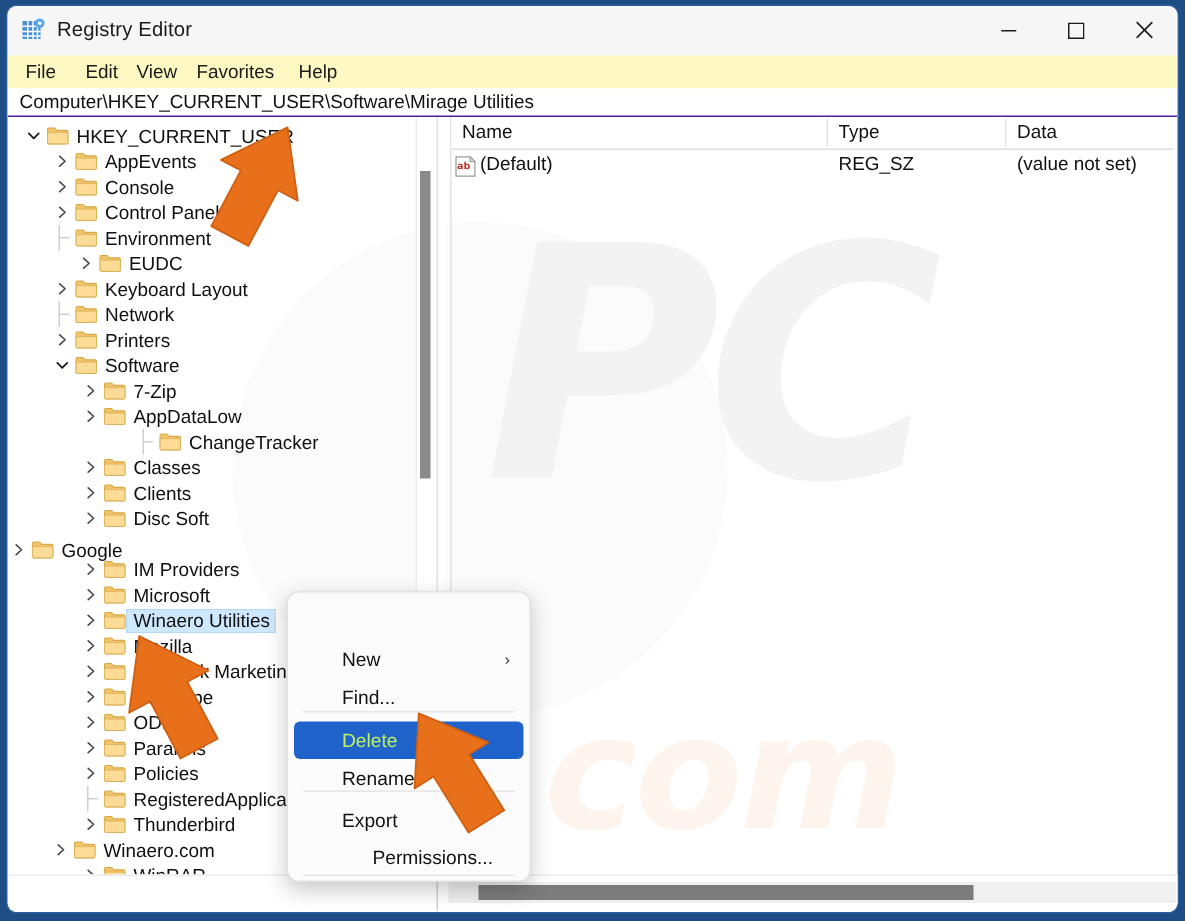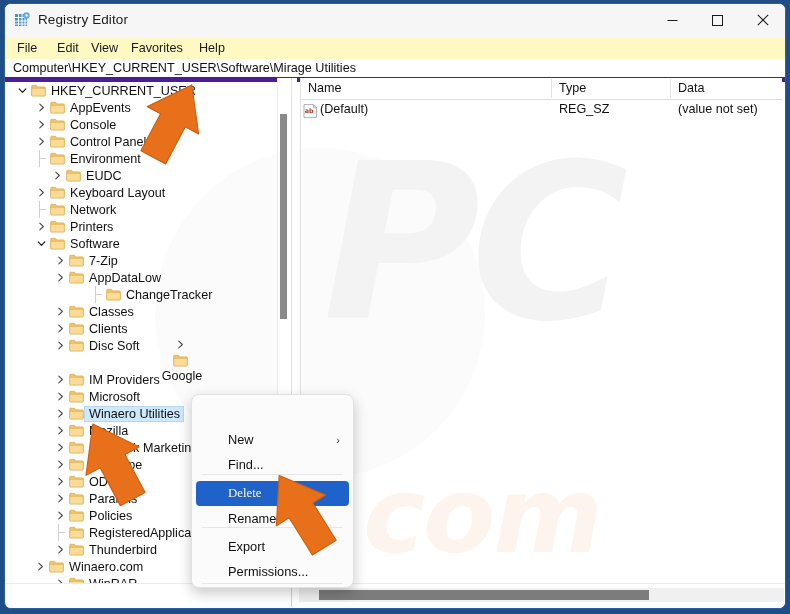--- a/index.html
+++ b/index.html
@@ -50,21 +50,21 @@
   .menu-item{
     position:absolute;top:2px;height:18px;
     font-size:12.6px;color:#1b1b1b;
     padding:0 4px;line-height:18px;cursor:default;
   }
 
   
   #addressbar{
     position:absolute;left:0;top:55px;width:100%;height:18px;
     background:#ffffff;
-    border-bottom:5px solid #4c1d95;
+    border-bottom:1px solid #4c1d95;
   }
   #address-text{
     position:absolute;left:8px;top:0px;
     font-size:12.6px;color:#111;line-height:18px;white-space:nowrap;
   }
 
   
   #watermark{
     position:absolute;left:0;top:74px;width:100%;height:505px;
     pointer-events:none;overflow:hidden;
@@ -199,21 +199,21 @@
   }
   .ctx-item{
     position:absolute;left:4px;width:153px;height:25px;
     display:flex;align-items:center;
     font-size:12.8px;color:#111;
     padding-left:32px;box-sizing:border-box;
     border-radius:4px;cursor:default;
   }
   .ctx-item.bold{font-weight:bold;}
   .ctx-item.highlight{
-    background:#1f62c9;color:#fef9c3;font-family:Liberation Serif, serif;
+    background:#1f62c9;color:#bef264;
   }
   .ctx-sub{
     position:absolute;right:9px;top:50%;transform:translateY(-50%);
     font-size:11px;color:#333;
   }
   .ctx-sep{
     position:absolute;left:10px;width:141px;height:1px;background:#e6e6e6;
   }
 
   
@@ -490,21 +490,21 @@
             </svg>
           </span>
           <span class="folder">
             <svg width="15" height="13" viewBox="0 0 15 13">
               <path d="M0.7 2.2 A0.9 0.9 0 0 1 1.6 1.3 H5.4 L6.8 2.9 H13.4 A0.9 0.9 0 0 1 14.3 3.8 V11 A0.9 0.9 0 0 1 13.4 11.9 H1.6 A0.9 0.9 0 0 1 0.7 11 Z" fill="#f2c46a" stroke="#d7a948" stroke-width="0.7"></path>
               <path d="M0.7 4.4 H14.3 V11 A0.9 0.9 0 0 1 13.4 11.9 H1.6 A0.9 0.9 0 0 1 0.7 11 Z" fill="#fbdb96" stroke="#dcb25a" stroke-width="0.6"></path>
             </svg>
           </span>
           <span class="tlabel">Disc Soft</span>
         </div>
-        <div class="tree-row" style="top: 260px; padding-left: 48px; flex-direction: column;">
+        <div class="tree-row" style="top: 280px; ">
           <span class="tw">
             <svg width="9" height="9" viewBox="0 0 9 9">
               <polyline points="2.8,1.2 6.4,4.5 2.8,7.8" fill="none" stroke="#4a4a4a" stroke-width="1.1" stroke-linecap="round" stroke-linejoin="round"></polyline>
             </svg>
           </span>
           <span class="folder">
             <svg width="15" height="13" viewBox="0 0 15 13">
               <path d="M0.7 2.2 A0.9 0.9 0 0 1 1.6 1.3 H5.4 L6.8 2.9 H13.4 A0.9 0.9 0 0 1 14.3 3.8 V11 A0.9 0.9 0 0 1 13.4 11.9 H1.6 A0.9 0.9 0 0 1 0.7 11 Z" fill="#f2c46a" stroke="#d7a948" stroke-width="0.7"></path>
               <path d="M0.7 4.4 H14.3 V11 A0.9 0.9 0 0 1 13.4 11.9 H1.6 A0.9 0.9 0 0 1 0.7 11 Z" fill="#fbdb96" stroke="#dcb25a" stroke-width="0.6"></path>
             </svg>
@@ -740,21 +740,21 @@
       </div>
       <div class="ctx-item highlight" style="top: 86px;">
         <span>Delete</span>
       </div>
       <div class="ctx-item" style="top: 111px;">
         <span>Rename</span>
       </div>
       <div class="ctx-item" style="top: 139px;">
         <span>Export</span>
       </div>
-      <div class="ctx-item" style="top: 164px;">
+      <div class="ctx-item" style="top: 164px; justify-content: center;">
         <span>Permissions...</span>
       </div>
     </div>
 
   <span class="arrow" id="arrow-top">
     <svg width="86" height="92" viewBox="0 0 86 92">
       <g transform="rotate(28 43 46)">
         <path d="M43 4 L72 44 L57 44 L57 86 L29 86 L29 44 L14 44 Z" fill="#e8701a" stroke="#cf5f12" stroke-width="1.2" stroke-linejoin="round"></path>
       </g>
     </svg>

